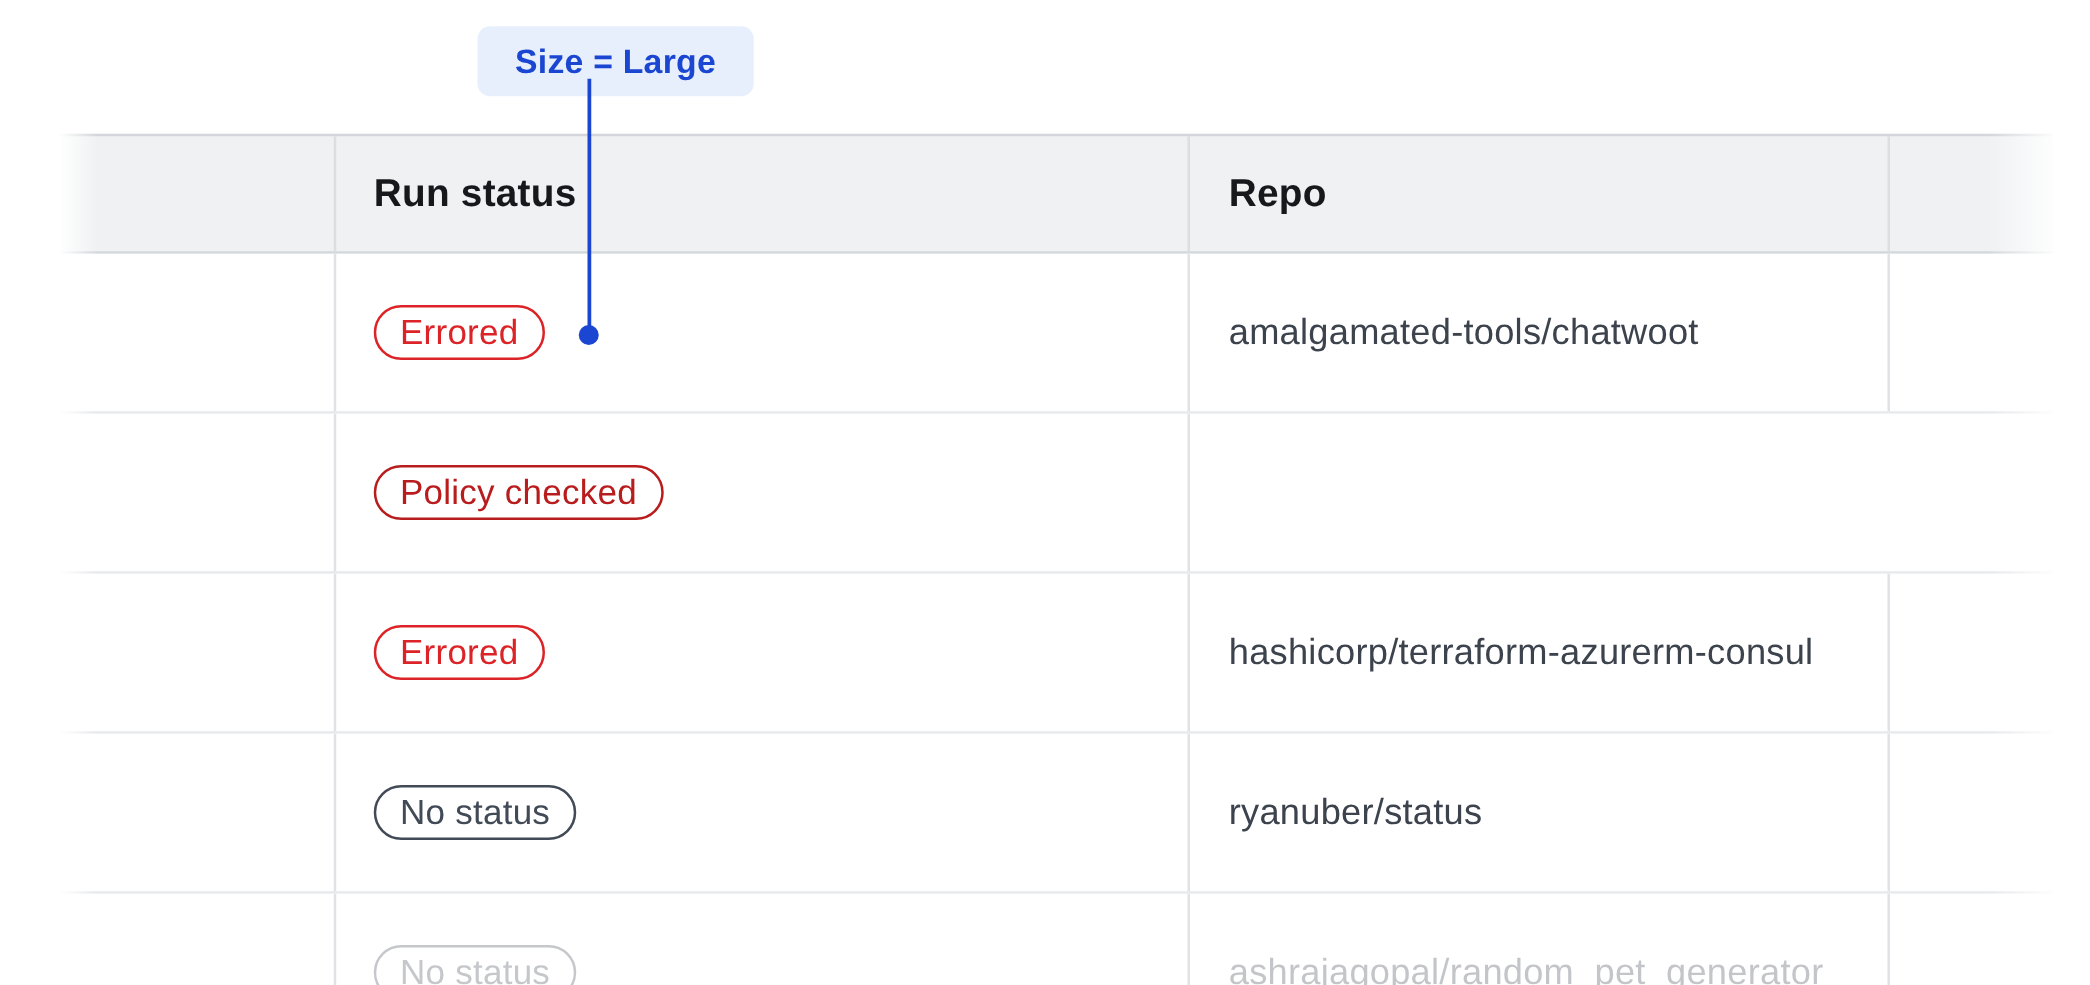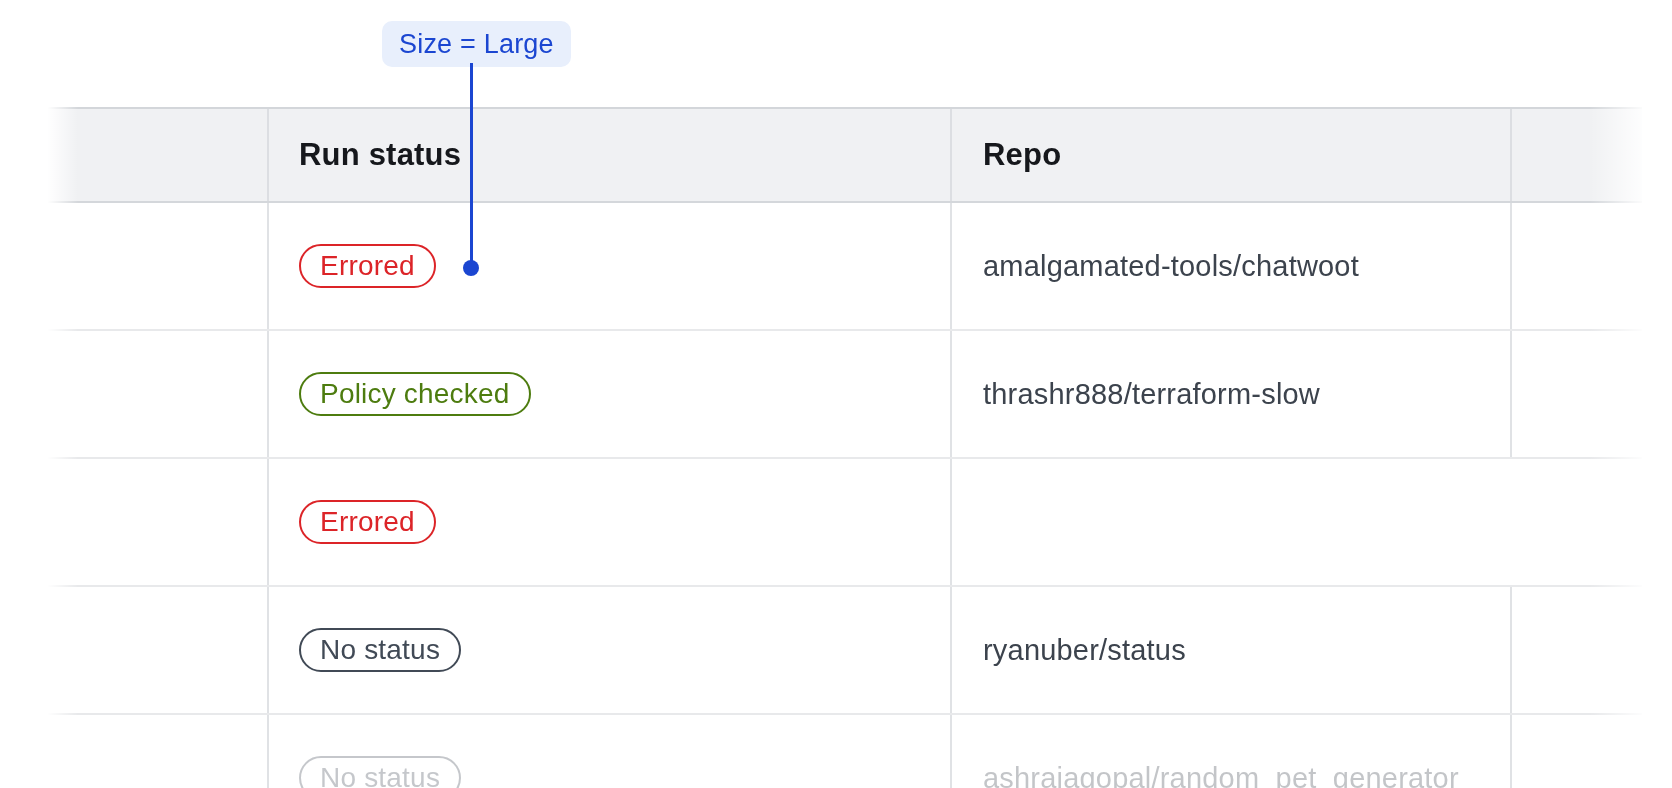--- a/index.html
+++ b/index.html
@@ -81,27 +81,27 @@
     background: linear-gradient(to left, #ffffff 30%, rgba(255,255,255,0));
     pointer-events: none;
     z-index: 5;
   }
 
   
   .callout-pill {
     position: absolute;
     left: 382px;
     top: 21px;
-    height: 46px;
+    height: 56px;
     display: inline-flex;
     align-items: center;
-    padding: 0 17px;
+    padding: 0 30px;
     border-radius: 10px;
     font-size: 27px;
-    font-weight: 400;
+    font-weight: 700;
     letter-spacing: 0.2px;
     z-index: 10;
   }
   .callout-line {
     position: absolute;
     left: 470px;
     top: 63px;
     width: 3px;
     height: 199px;
     z-index: 10;
@@ -140,32 +140,32 @@
     </div>
     <div class="cell col3">
       <span class="repo">amalgamated-tools/chatwoot</span>
     </div>
     <div class="cell col4"></div>
   </div>
 
   <div class="row">
     <div class="cell col1"></div>
     <div class="cell col2">
-      <span class="badge" style="color: #4d7c0f;">Policy checked</span>
-    </div>
-    <div class="cell col3">
-      <span class="repo">thrashr888/terraform-slow</span>
+      <span class="badge" style="color: #b91c1c;">Policy checked</span>
     </div>
     <div class="cell col4"></div>
   </div>
 
   <div class="row">
     <div class="cell col1"></div>
     <div class="cell col2">
       <span class="badge" style="color: rgb(220, 36, 40);">Errored</span>
+    </div>
+    <div class="cell col3">
+      <span class="repo">hashicorp/terraform-azurerm-consul</span>
     </div>
     <div class="cell col4"></div>
   </div>
 
   <div class="row">
     <div class="cell col1"></div>
     <div class="cell col2">
       <span class="badge" style="color: rgb(65, 74, 86);">No status</span>
     </div>
     <div class="cell col3">

